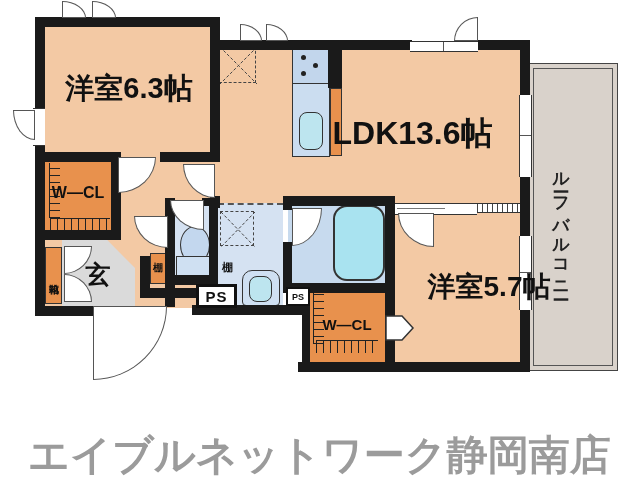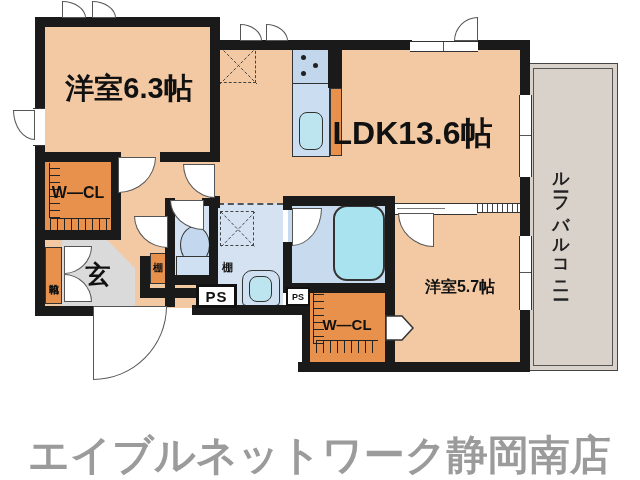--- a/index.html
+++ b/index.html
@@ -163,21 +163,21 @@
 
   <div class="abs" style="left:196px;top:284px;width:41px;height:24px;background:#fff;border:3px solid #111;box-sizing:border-box;display:flex;align-items:center;justify-content:center;">
     <span style="font-size:15px;font-weight:bold;letter-spacing:1px;color:#111;">PS</span>
   </div>
   <div class="abs" style="left:286px;top:287px;width:24px;height:19px;background:#fff;border:2px solid #111;box-sizing:border-box;display:flex;align-items:center;justify-content:center;">
     <span style="font-size:9px;font-weight:bold;color:#111;">PS</span>
   </div>
 
   <div class="lbl" style="left:44px;top:70px;width:170px;height:36px;font-size:29px;">洋室6.3帖</div>
   <div class="lbl" style="left:330px;top:112px;width:165px;height:42px;font-size:32px;">LDK13.6帖</div>
-  <div class="lbl" style="left:396px;top:272px;width:128px;height:30px;font-size:16px;">洋室5.7帖</div>
+  <div class="lbl" style="left:396px;top:272px;width:128px;height:30px;font-size:28px;padding-left:29px;">洋室5.7帖</div>
   <div class="lbl" style="left:44px;top:182px;width:68px;height:22px;font-size:16px;">W—CL</div>
   <div class="lbl" style="left:310px;top:314px;width:74px;height:20px;font-size:15px;">W—CL</div>
   <div class="lbl" style="left:84px;top:260px;width:28px;height:28px;font-size:25px;">玄</div>
   <div class="lbl vtext" style="left:46px;top:258px;width:15px;height:36px;font-size:10px;letter-spacing:0;">靴箱</div>
   <div class="lbl" style="left:151px;top:260px;width:14px;height:16px;font-size:10px;">棚</div>
   <div class="lbl" style="left:219px;top:259px;width:17px;height:16px;font-size:11px;">棚</div>
   <div class="lbl vtext" style="left:548px;top:140px;width:26px;height:175px;font-size:17px;font-weight:bold;color:#222;">ルーフバルコニー</div>
 
   <div class="abs" style="left:28px;top:428px;width:590px;font-size:41px;font-weight:bold;color:#9b9b9b;white-space:nowrap;">エイブルネットワーク静岡南店</div>
 

